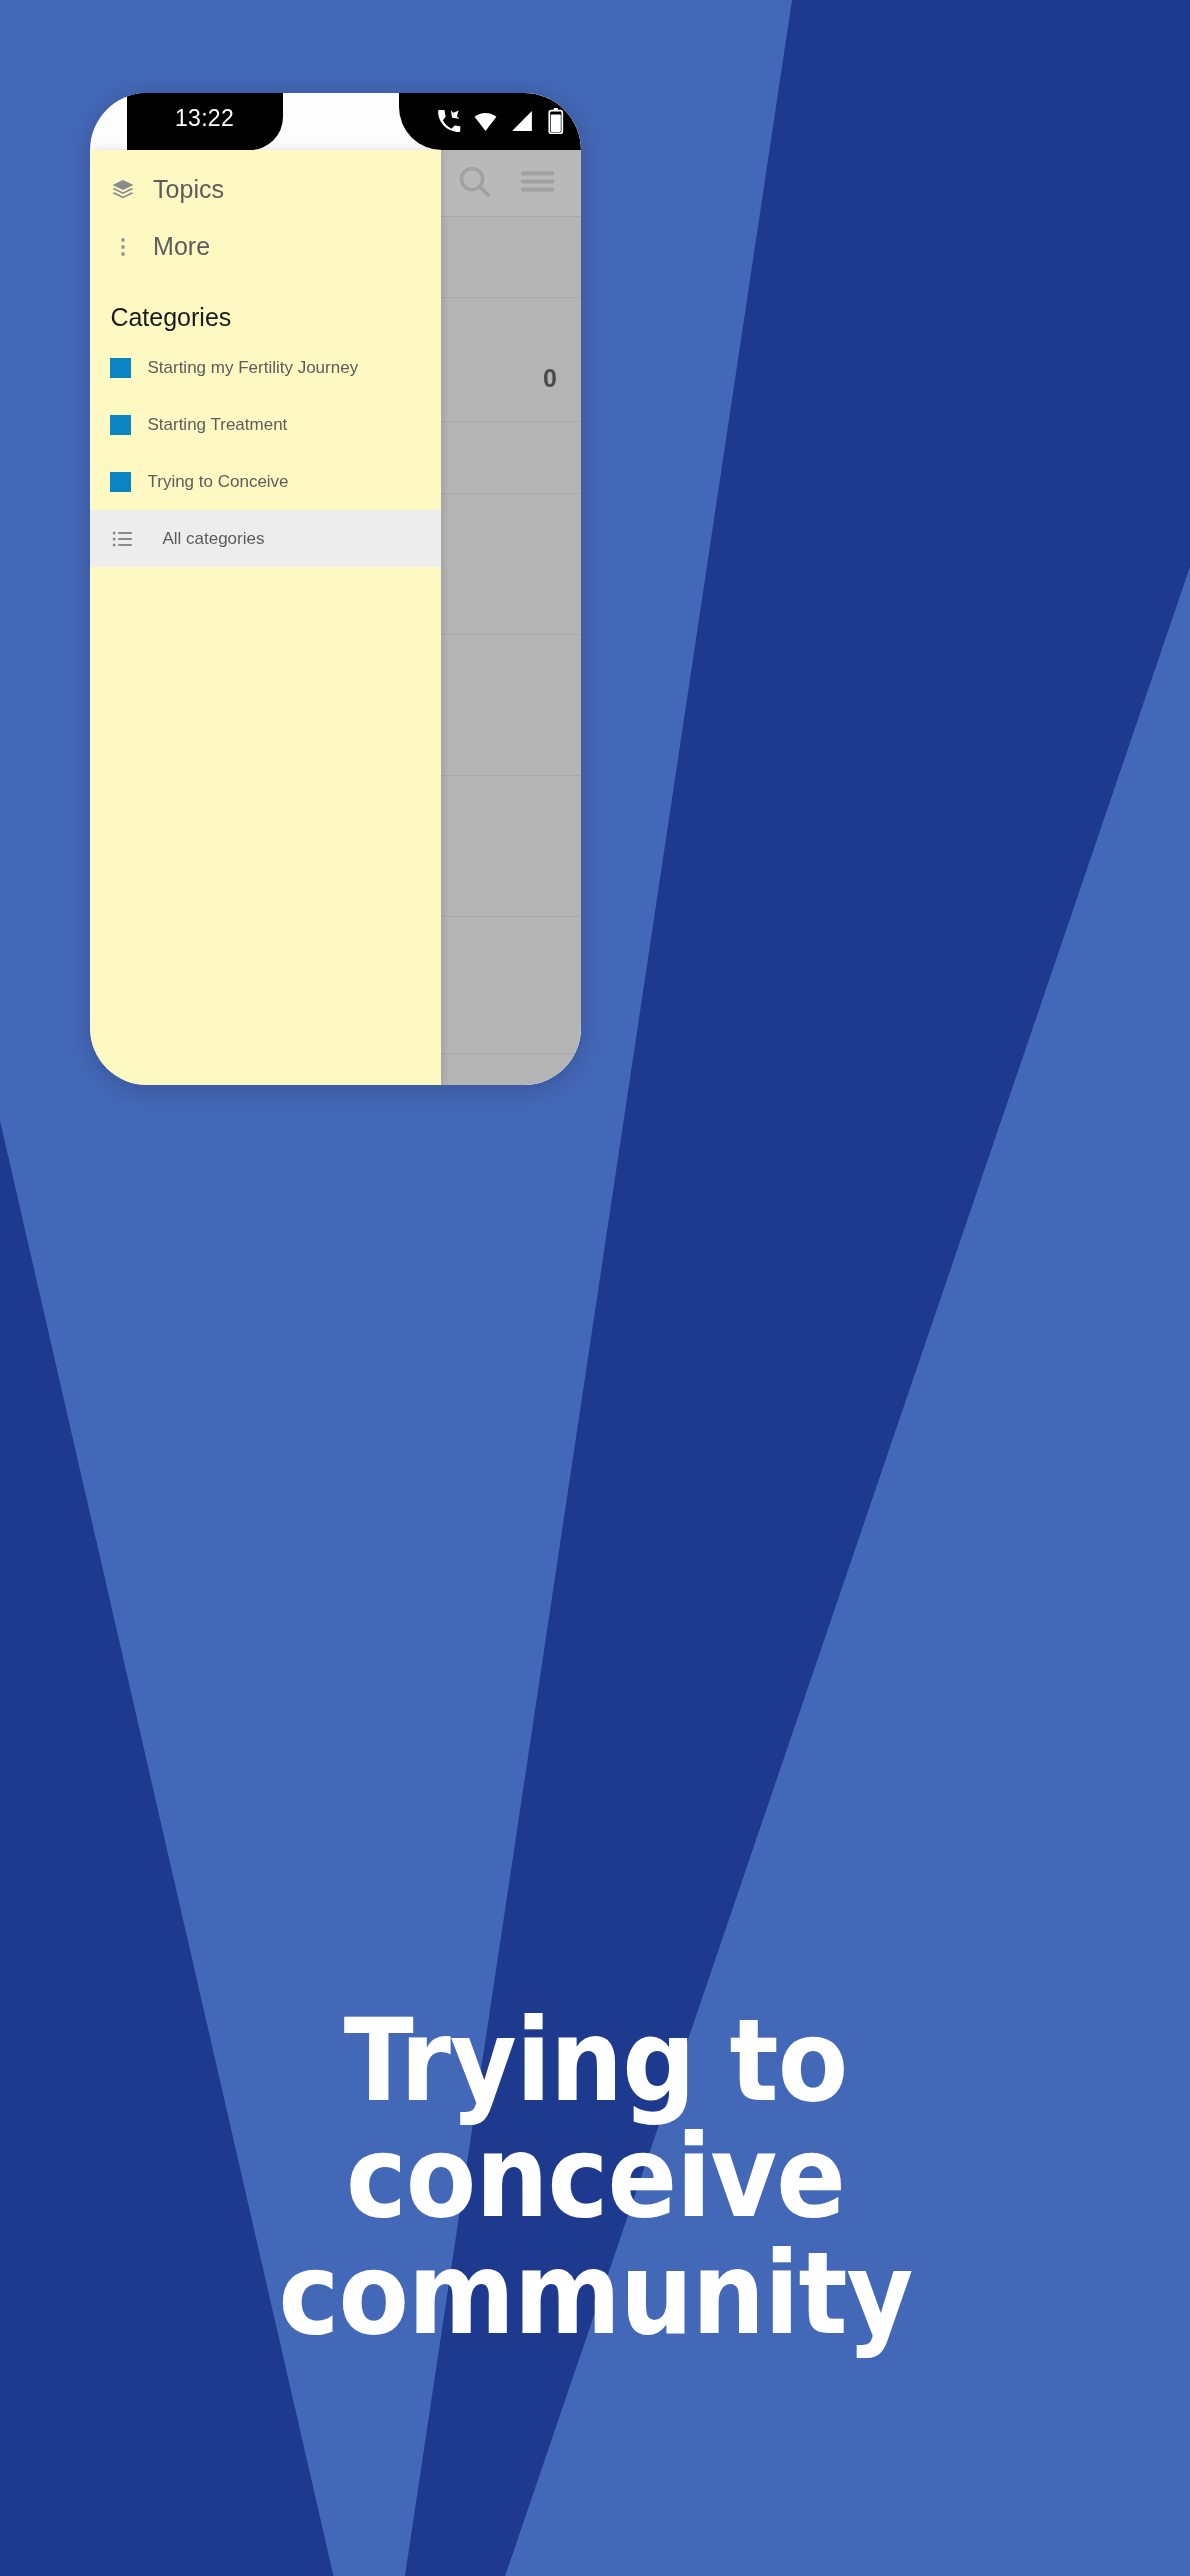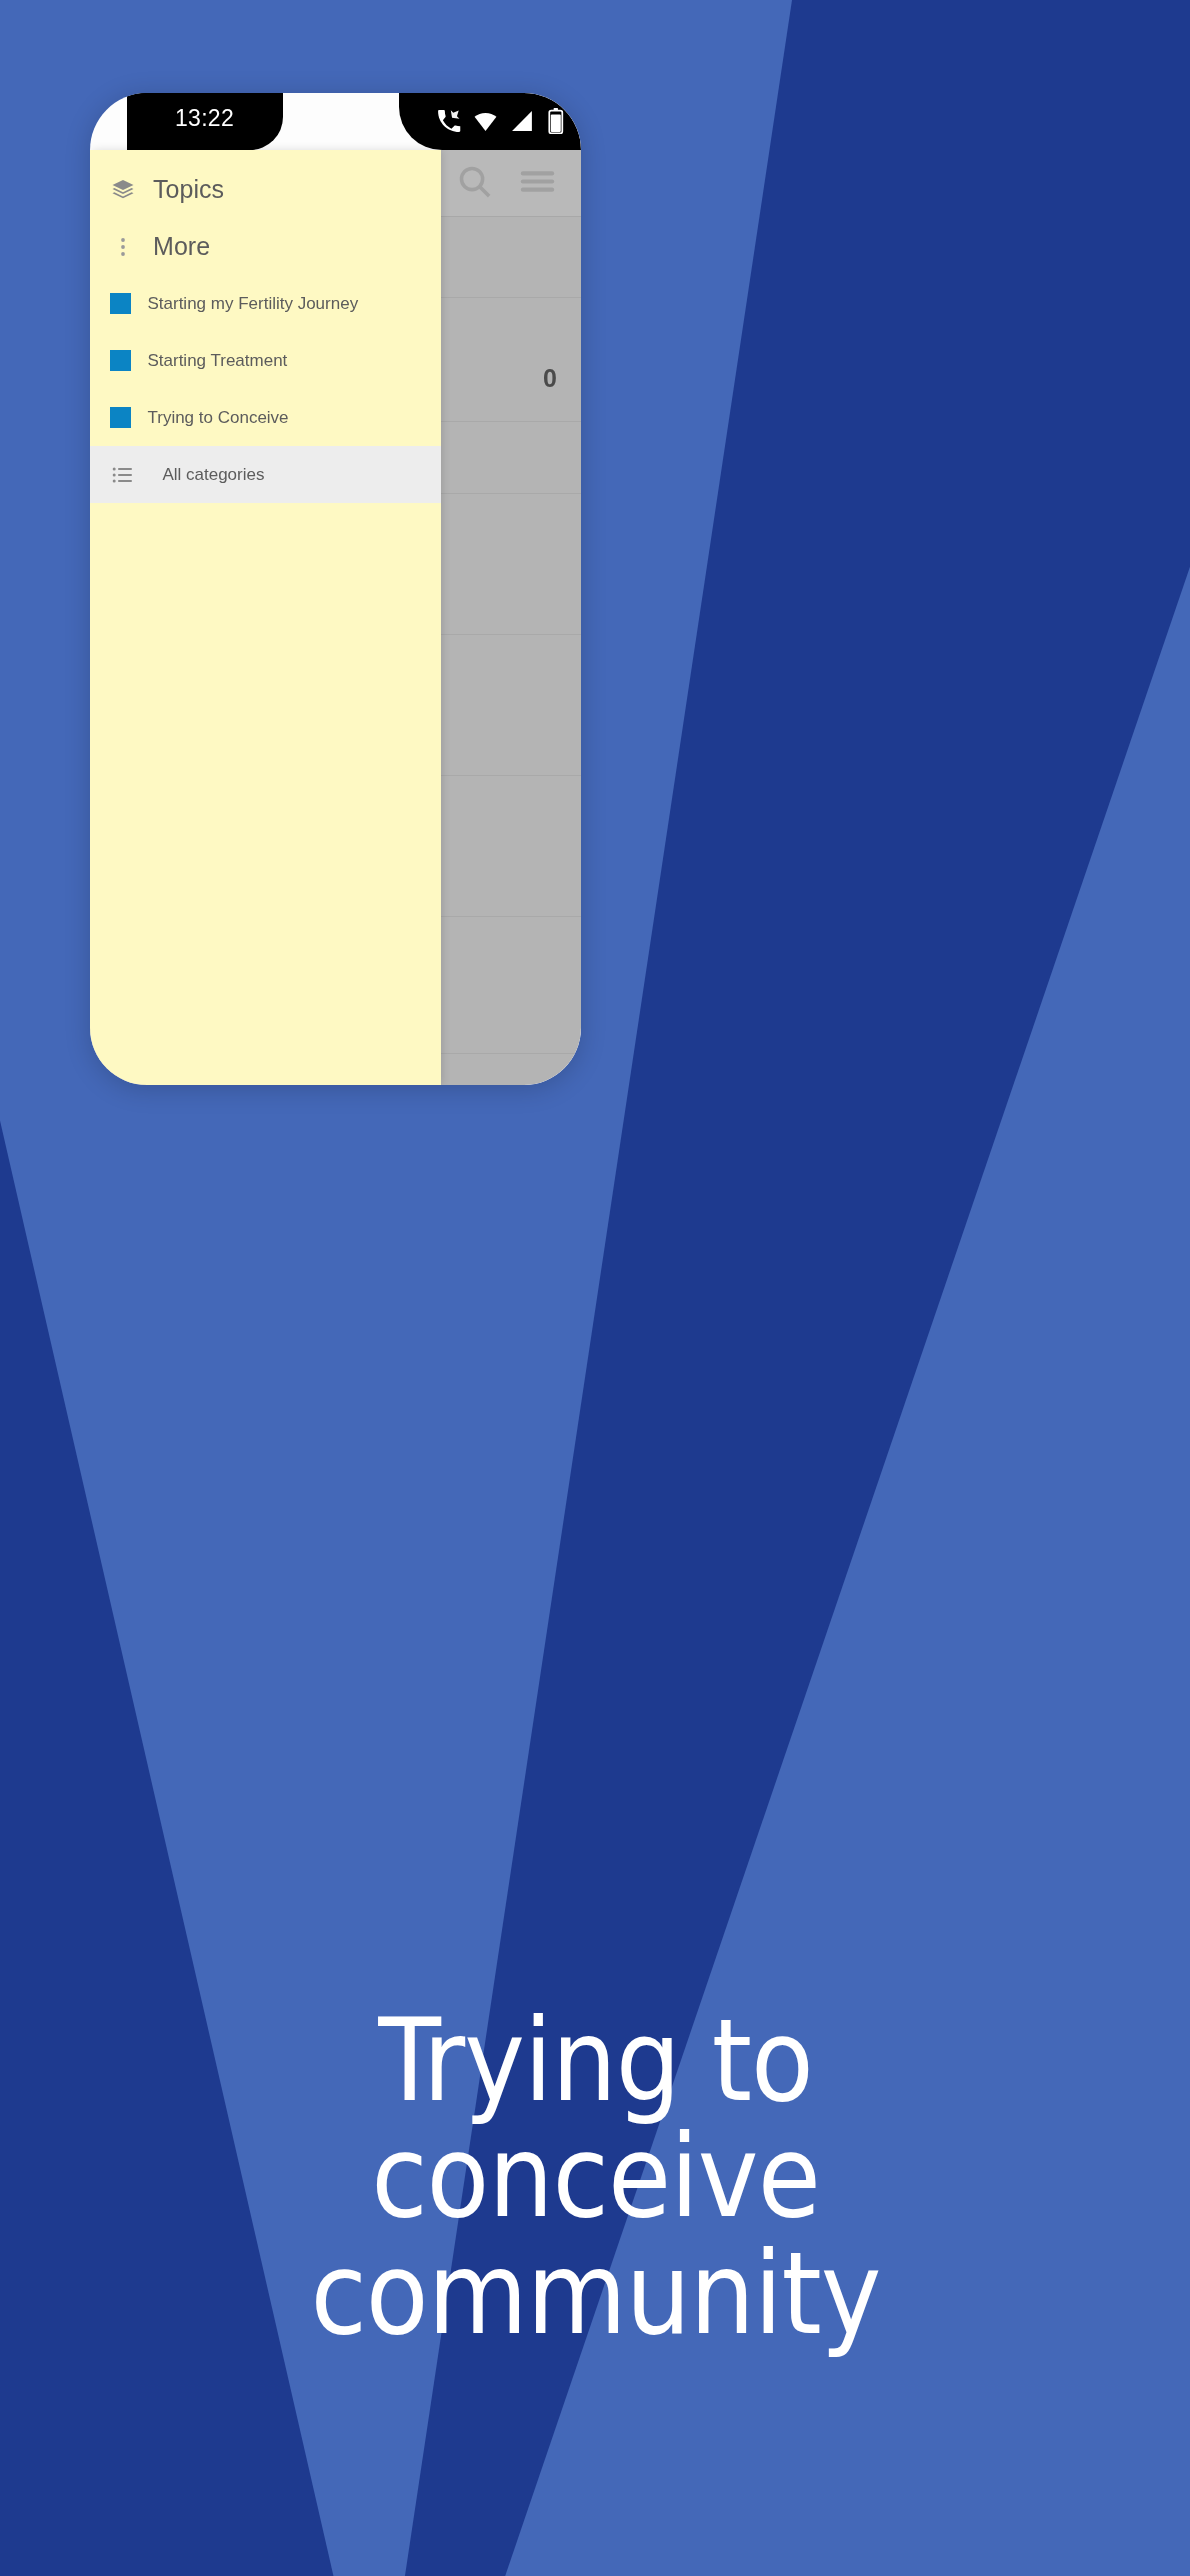--- a/index.html
+++ b/index.html
@@ -197,21 +197,21 @@
   }
 
   
   .headline{
     position:absolute;
     left:0; top:2003px;
     width:1191px;
     text-align:center;
     color:#ffffff;
     font-family:"DejaVu Sans Condensed","Liberation Sans Narrow","Liberation Sans",sans-serif;
-    font-weight:normal;
+    font-weight:bold;
     font-size:114px;
     line-height:1.02;
     letter-spacing:-0.9px;
   }
   .headline span{ display:block; }
 </style>
 </head>
 <body>
 
 <div class="bg">
@@ -280,20 +280,21 @@
       <span class="nav-icon">
         <svg width="24" height="24" viewBox="0 0 24 24" fill="#9a9a9a">
           <circle cx="12" cy="5" r="1.9"></circle>
               <circle cx="12" cy="12" r="1.9"></circle>
               <circle cx="12" cy="19" r="1.9"></circle>
         </svg>
       </span>
       <span class="label">More</span>
     </div>
 
+    <div class="section-head">Categories</div>
 
     <div class="cat-item">
       <span class="cat-swatch"></span>
       <span class="label">Starting my Fertility Journey</span>
     </div>
     <div class="cat-item">
       <span class="cat-swatch"></span>
       <span class="label">Starting Treatment</span>
     </div>
     <div class="cat-item">

